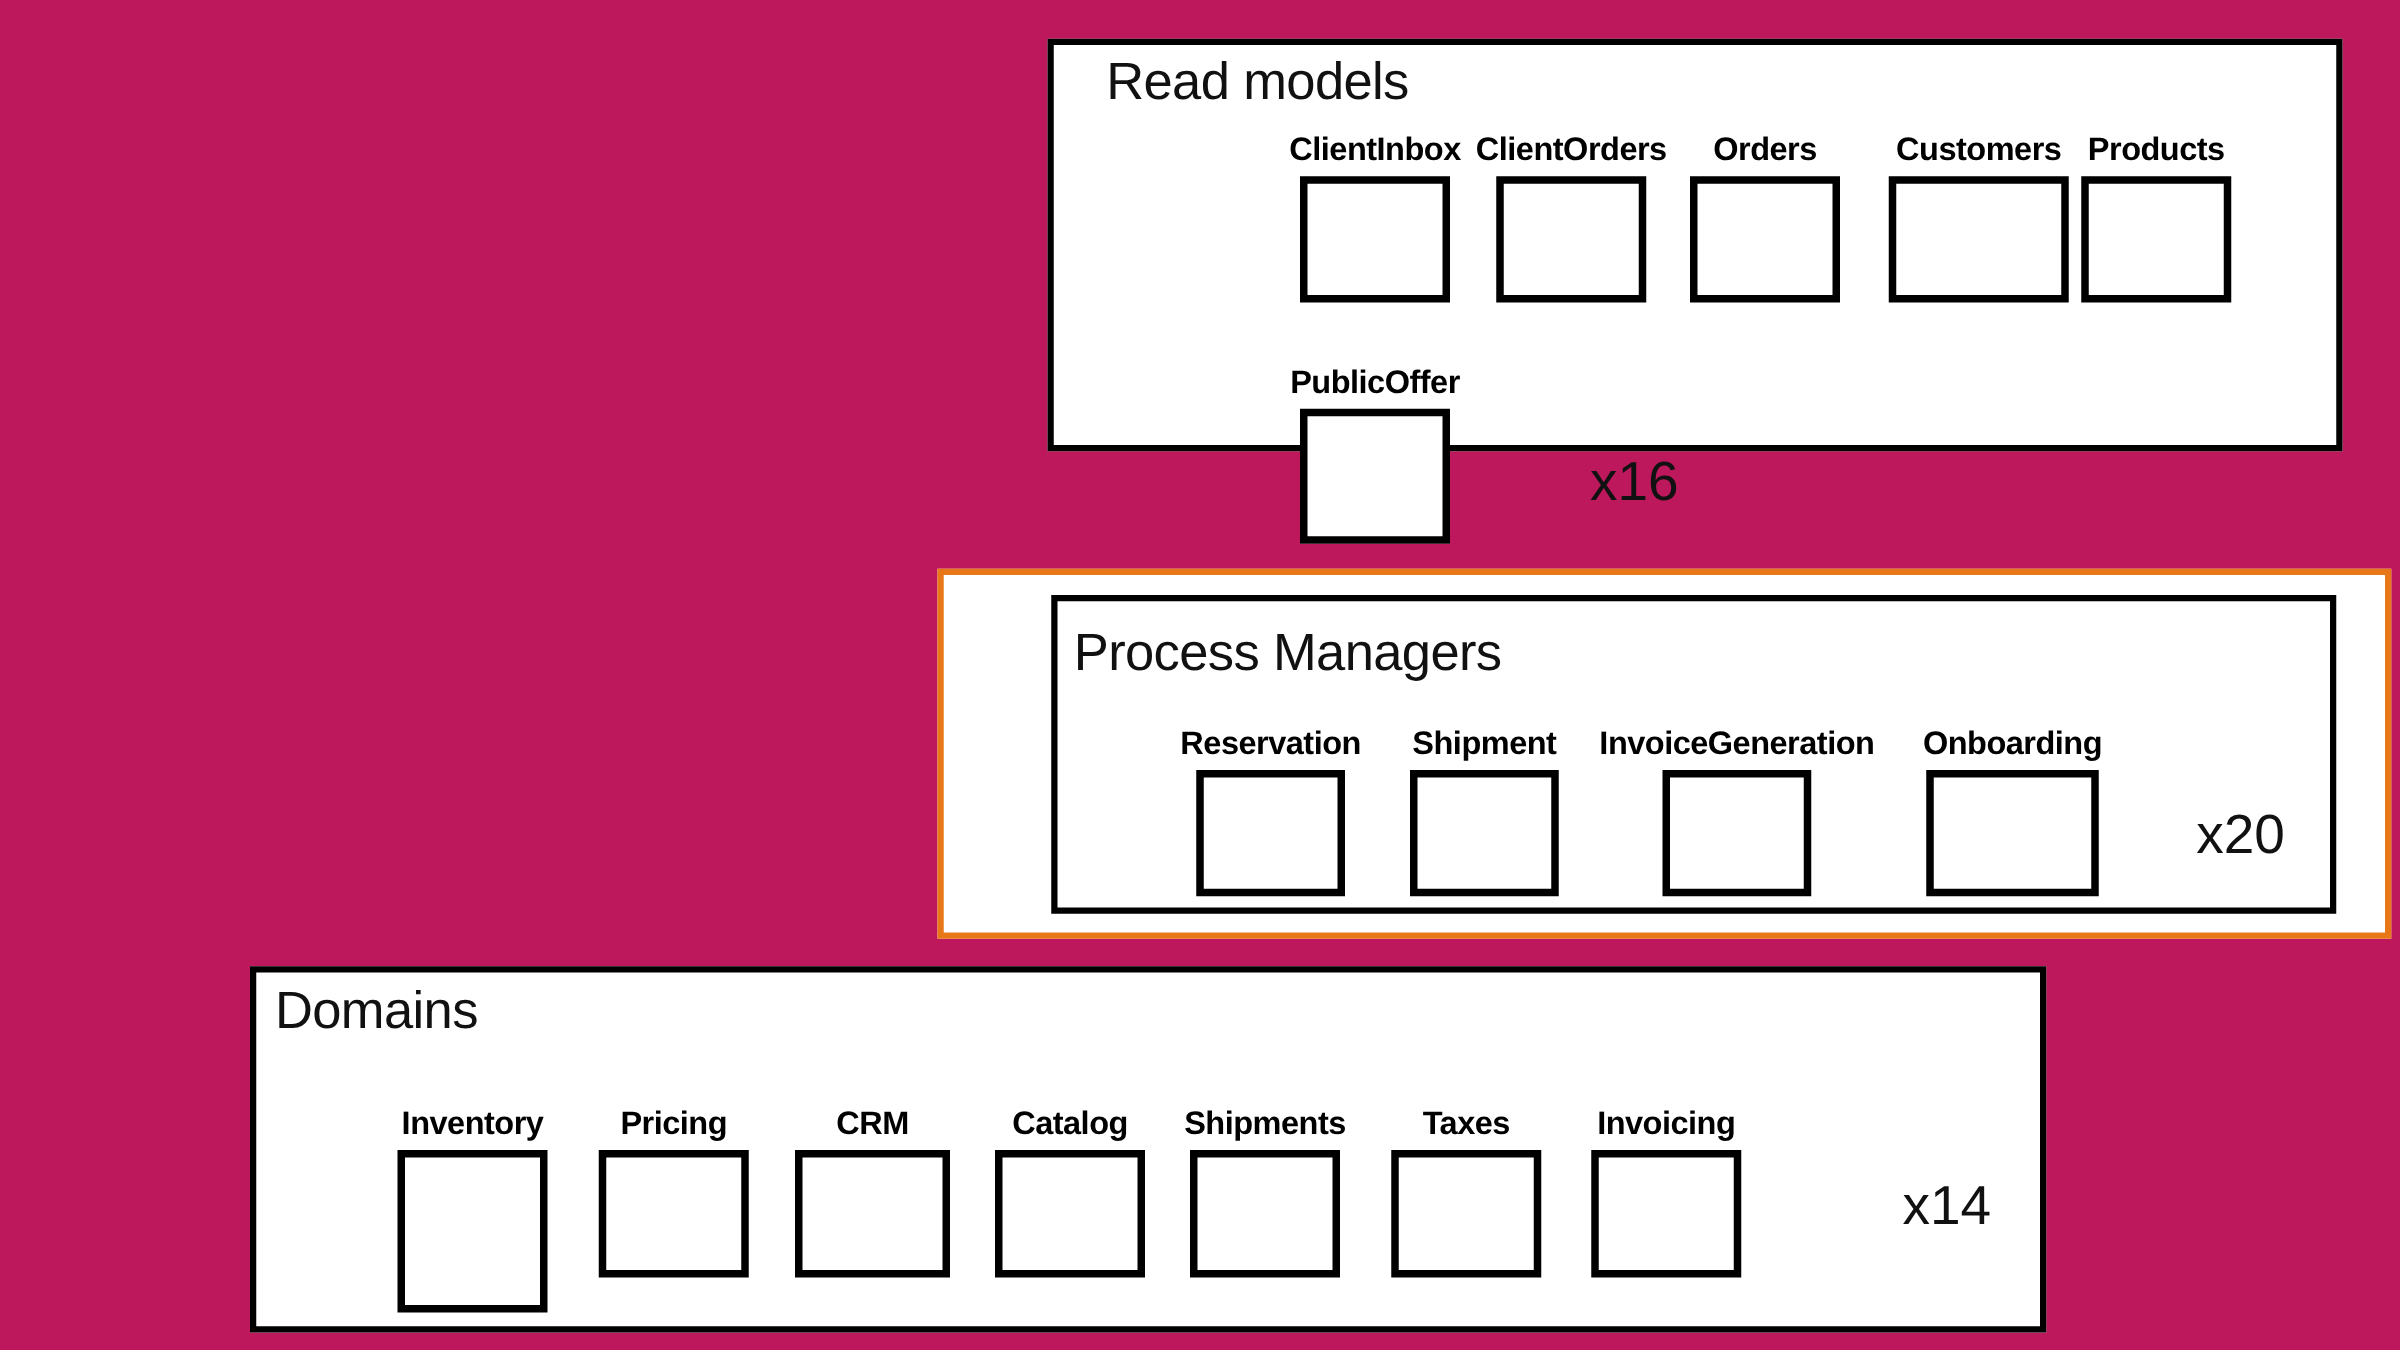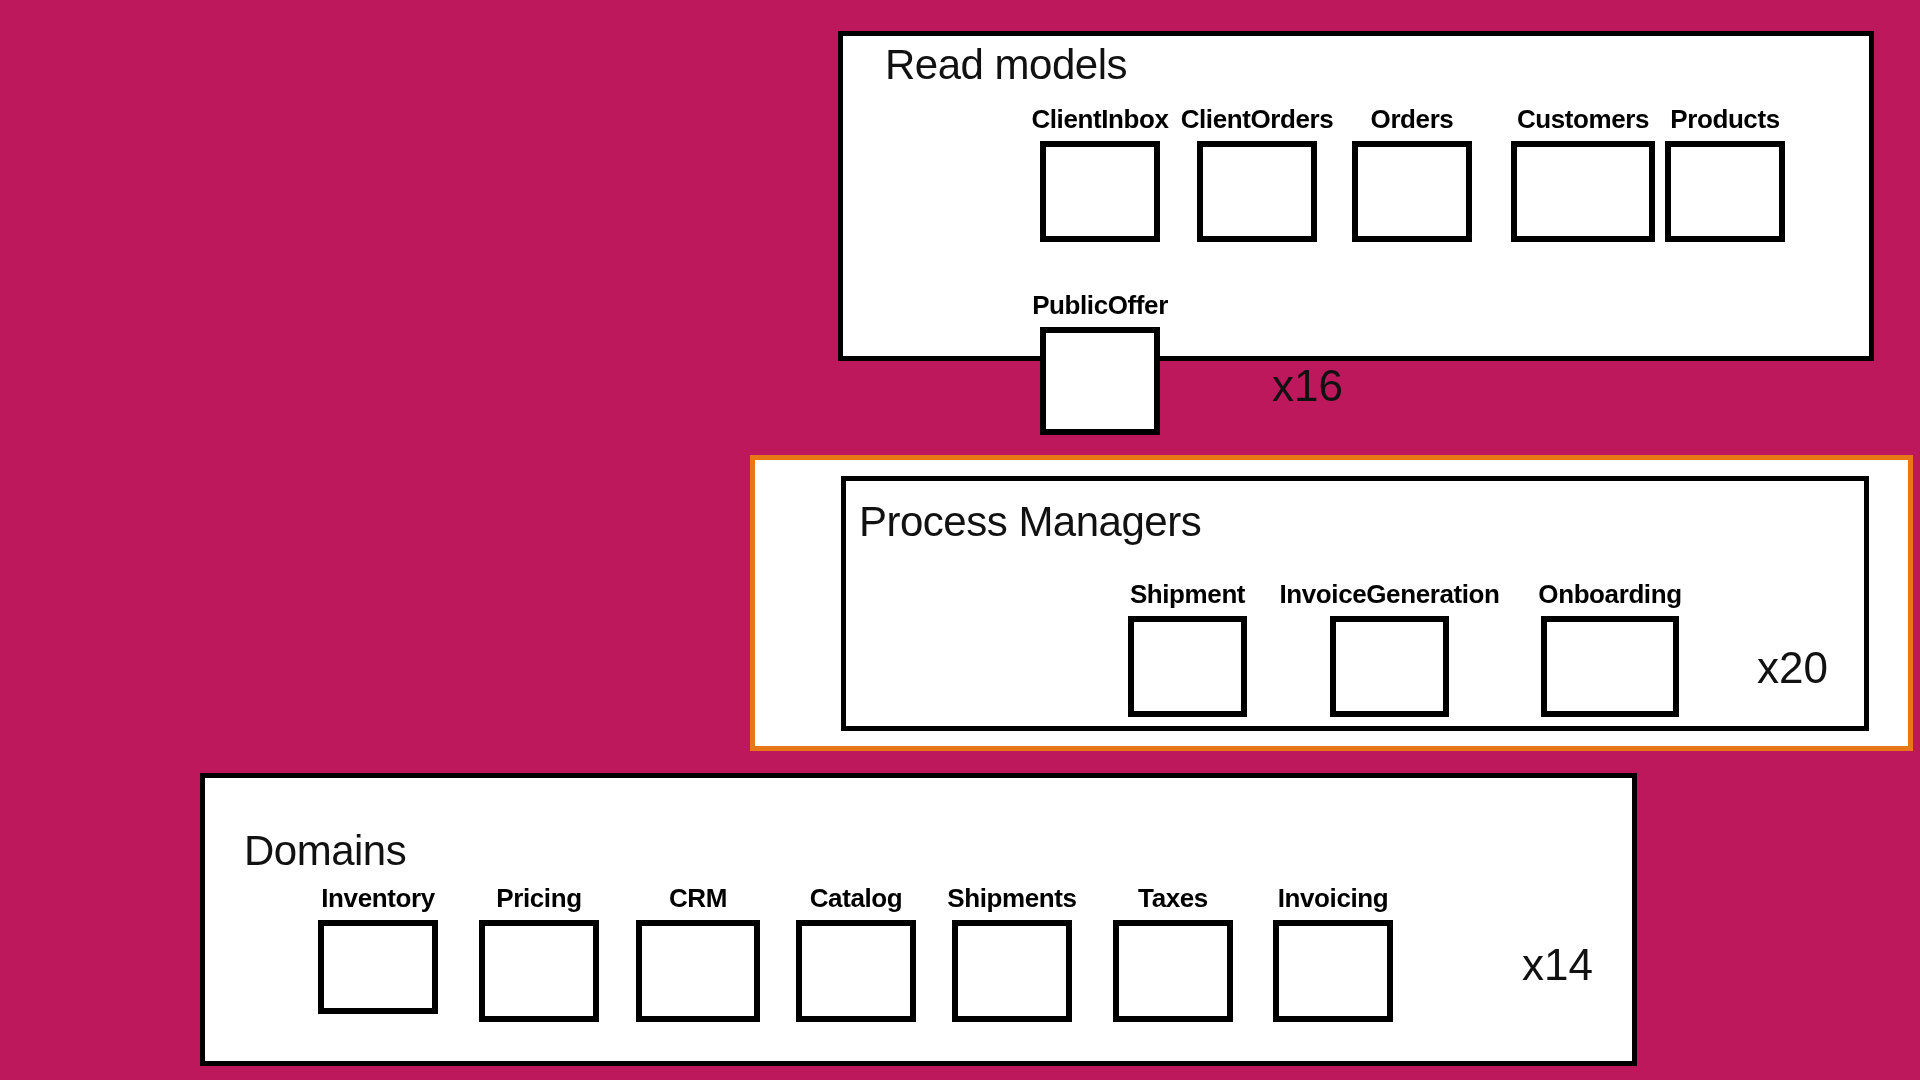--- a/index.html
+++ b/index.html
@@ -117,40 +117,44 @@
   </div>
 
   <div class="multiplier" style="left:1272px; top:364px;">x16</div>
 
   <div class="group-highlight" style="left:750px; top:455px; width:1163px; height:296px;"></div>
 
   <div class="group" style="left:841px; top:476px; width:1028px; height:255px;"></div>
 
   <div class="group-title" style="left:859px; top:501px;">Process Managers</div>
 
+  <div class="node" style="left:957px; top:616px; width:119px; height:101px;">
+    <span class="node-label">Reservation</span>
+    <span class="node-box"></span>
+  </div>
   <div class="node" style="left:1128px; top:616px; width:119px; height:101px;">
     <span class="node-label">Shipment</span>
     <span class="node-box"></span>
   </div>
   <div class="node" style="left:1330px; top:616px; width:119px; height:101px;">
     <span class="node-label">InvoiceGeneration</span>
     <span class="node-box"></span>
   </div>
   <div class="node" style="left:1541px; top:616px; width:138px; height:101px;">
     <span class="node-label">Onboarding</span>
     <span class="node-box"></span>
   </div>
 
   <div class="multiplier" style="left:1757px; top:646px;">x20</div>
 
   <div class="group" style="left:200px; top:773px; width:1437px; height:293px;"></div>
 
-  <div class="group-title" style="left:220px; top:830px;margin-left:24px;">Domains</div>
+  <div class="group-title" style="left:220px; top:787px;">Domains</div>
 
-  <div class="node" style="left:318px; top:920px; width:120px; height:94px;">
+  <div class="node" style="left:318px; top:920px; width:120px; height:130px;">
     <span class="node-label">Inventory</span>
     <span class="node-box"></span>
   </div>
   <div class="node" style="left:479px; top:920px; width:120px; height:102px;">
     <span class="node-label">Pricing</span>
     <span class="node-box"></span>
   </div>
   <div class="node" style="left:636px; top:920px; width:124px; height:102px;">
     <span class="node-label">CRM</span>
     <span class="node-box"></span>

